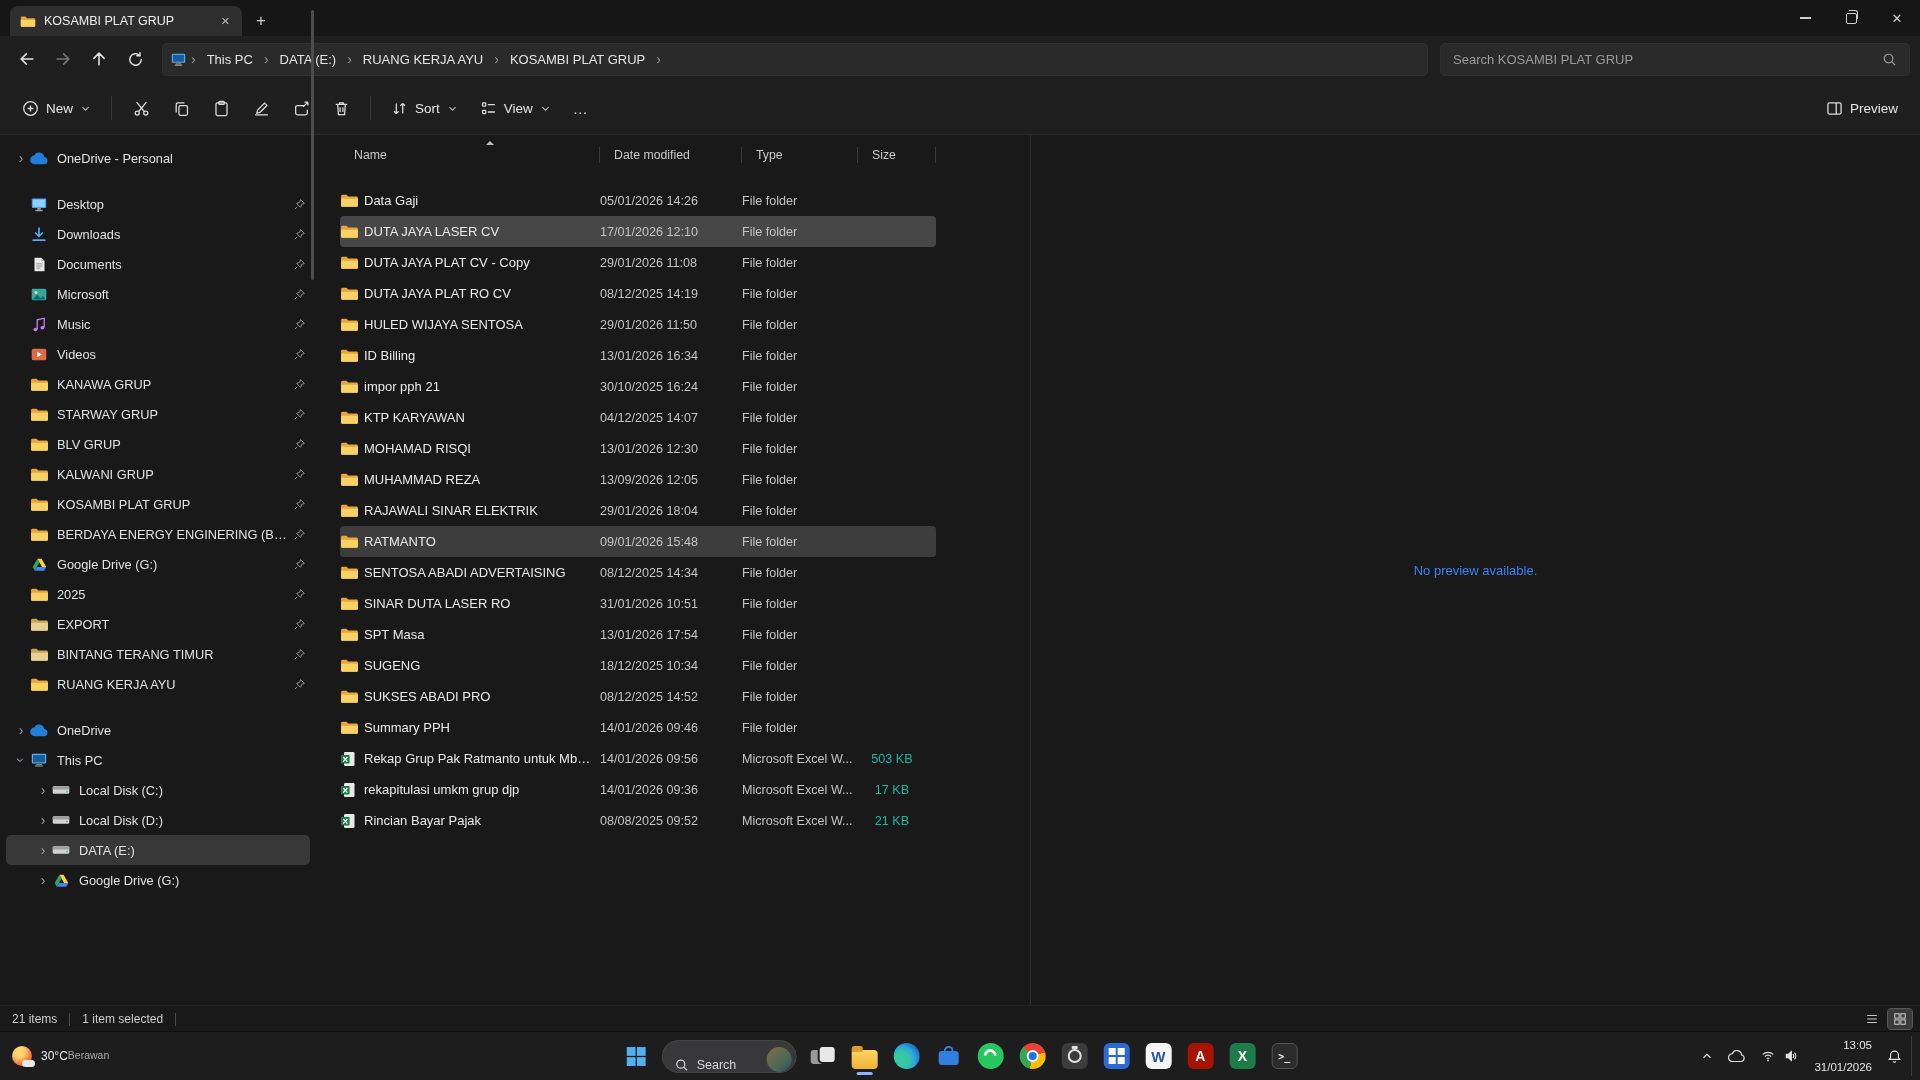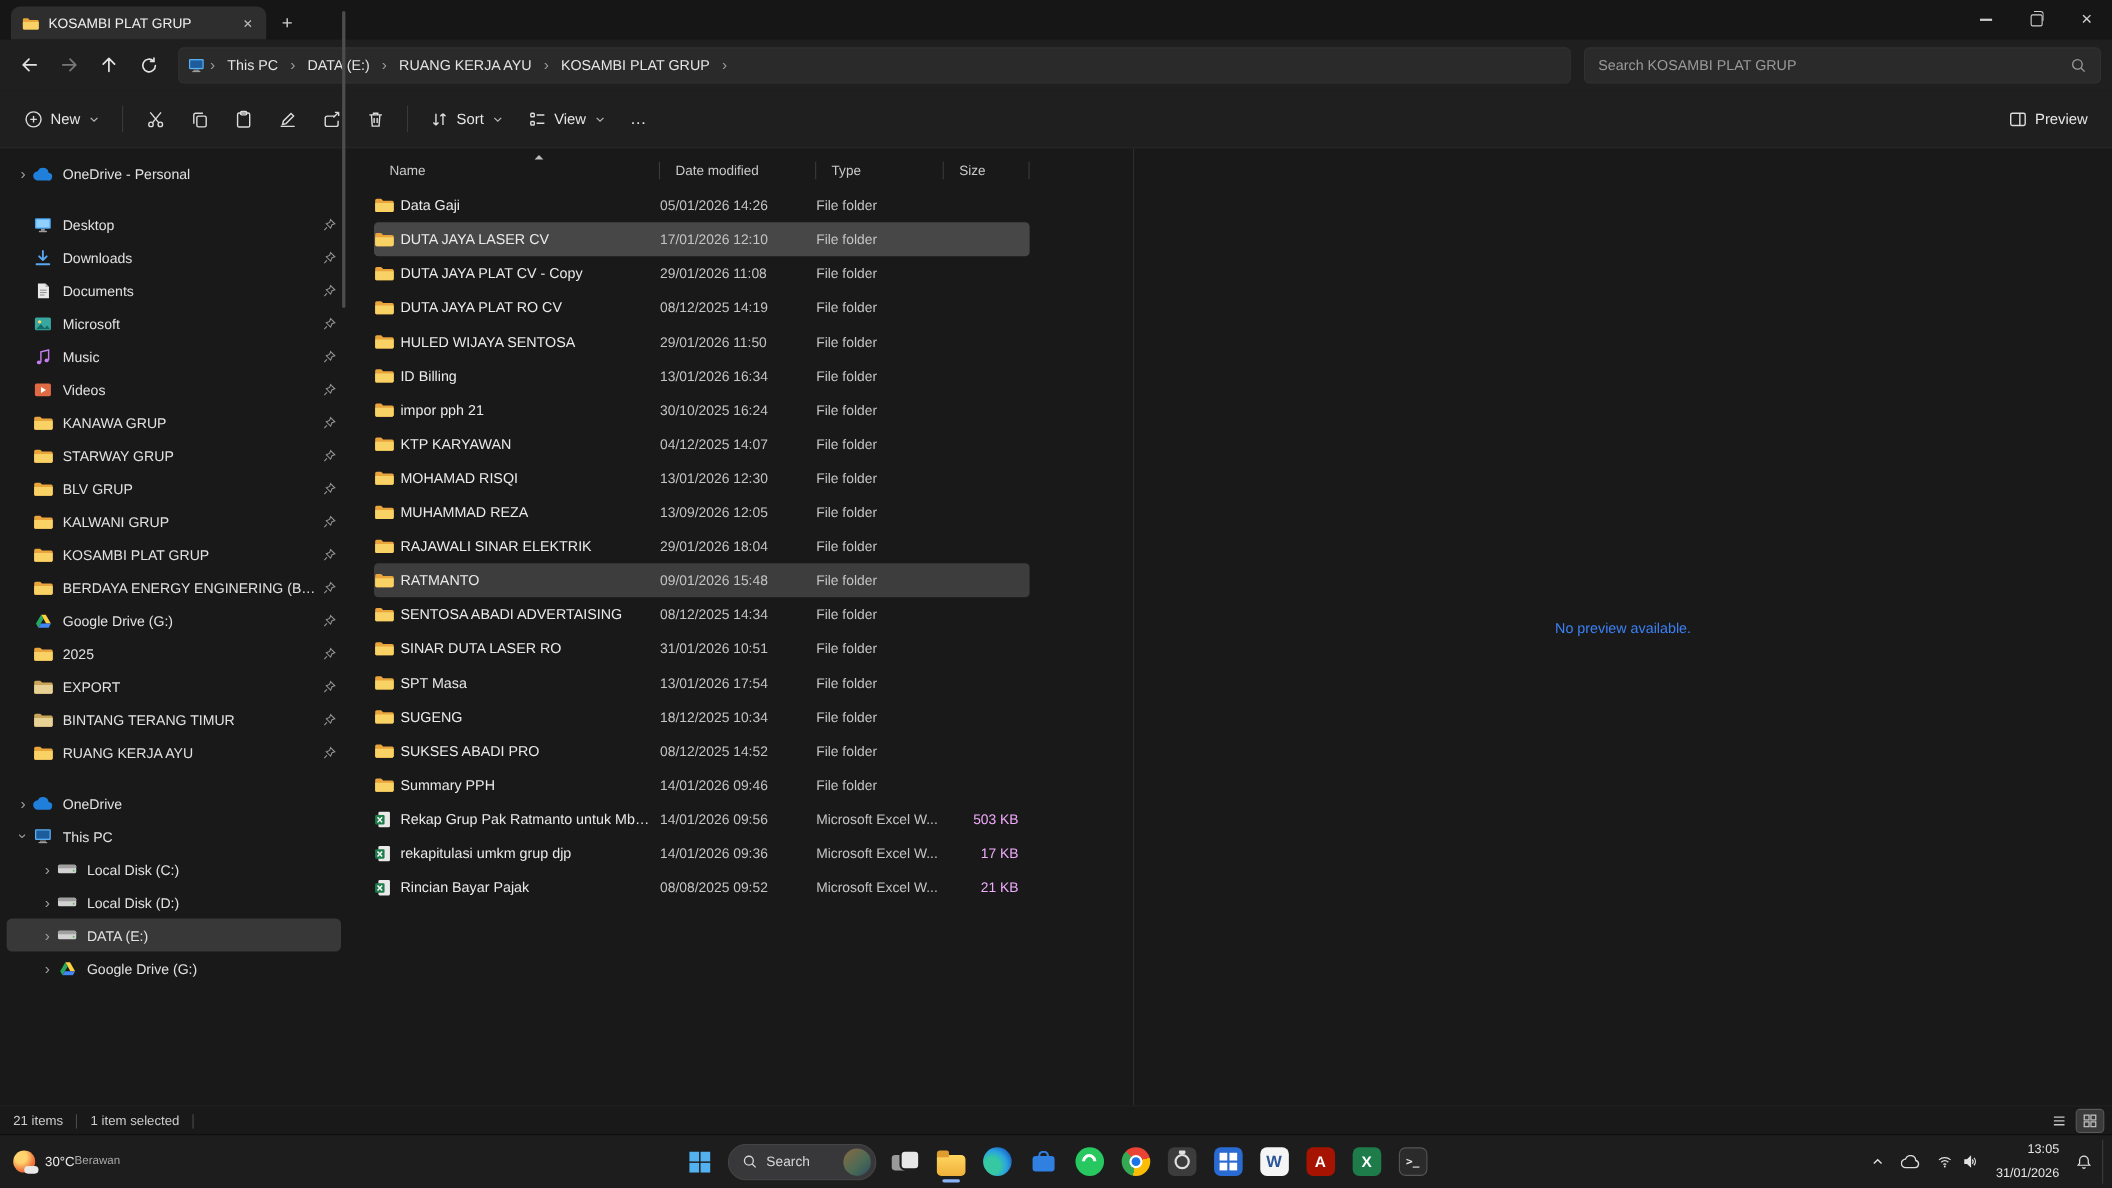--- a/index.html
+++ b/index.html
@@ -63,29 +63,29 @@
   .sb-scroll{position:absolute;right:2px;top:10px;width:3px;height:270px;border-radius:2px;background:#4d4d4d;cursor:pointer}
 
   .main{width:714px;flex:none;position:relative;padding-top:6px;box-sizing:border-box}
   .hdr{display:grid;grid-template-columns:260px 142px 116px 78px;margin-left:24px;width:596px;height:28px;
     align-items:center;position:relative}
   .hc{position:relative;height:100%;display:flex;align-items:center;font-size:12.3px;color:#c9c9c9;
     padding-left:14px;box-sizing:border-box;cursor:pointer}
   .hc::after{content:"";position:absolute;right:0;top:6px;bottom:6px;width:1px;background:#3a3a3a}
   .sort-caret{position:absolute;left:146px;top:0;width:0;height:0;border-left:4px solid transparent;
     border-right:4px solid transparent;border-bottom:4px solid #bdbdbd}
-  .rows{margin-top:2px}
+  .rows{margin-top:16px}
   .frow{display:grid;grid-template-columns:24px 236px 142px 116px 78px;align-items:center;height:31px;
     margin-left:24px;width:596px;border-radius:4px;font-size:13px;cursor:pointer}
   .frow.selected{background:#474747}
   .frow.hover{background:#3d3d3d}
   .frow .ico{display:flex;align-items:center}
   .cname{color:#eaeaea;white-space:nowrap;overflow:hidden;text-overflow:ellipsis;padding-right:8px}
   .cdate,.ctype{color:#c4c4c4;font-size:12.6px}
-  .csize{color:#f0abfc;font-size:12.6px;text-align:right;padding-right:10px}
+  .csize{color:#14b8a6;font-size:12.6px;text-align:center;padding-right:10px}
 
   .splitter{width:1px;background:#2d2d2d;flex:none;cursor:col-resize}
   .preview{flex:1;display:flex;align-items:center;justify-content:center}
   .preview-msg{font-size:13px;color:#3b82f6}
 
   .statusbar{height:26px;flex:none;display:flex;align-items:center;padding:0 12px;gap:12px;font-size:12px;
     color:#cdcdcd;background:#191919;position:relative;border-top:1px solid #222}
   .vs{width:1px;height:13px;background:#4a4a4a}
   .sb-right{position:absolute;right:8px;display:flex;gap:4px}
   .vbtn{width:24px;height:20px;border-radius:3px;display:flex;align-items:center;justify-content:center;cursor:pointer}
@@ -97,21 +97,21 @@
   .weather-ico{width:20px;height:20px;border-radius:50%;flex:none;position:relative;
     background:radial-gradient(circle at 35% 30%,#ffd36e 0 28%,#f0793f 62%,#dd4a2c)}
   .weather-ico::after{content:"";position:absolute;right:-3px;bottom:-1px;width:13px;height:7px;background:#e9e9e9;border-radius:6px}
   .weather-txt{display:flex;line-height:1.25}
   .w-temp{font-size:12px;color:#ececec}
   .w-cond{font-size:10.5px;color:#a8a8a8}
 
   .tb-center{position:absolute;left:50%;transform:translateX(-50%);top:0;bottom:0;display:flex;align-items:center;gap:2px}
   .tapp,.tstart{width:40px;height:40px;border-radius:5px;display:flex;align-items:center;justify-content:center;
     position:relative;cursor:pointer}
-  .tsearch{height:33px;background:#38383a;border:1px solid #454545;border-radius:17px;display:flex;align-items:center;
+  .tsearch{height:33px;background:#38383a;border:1px solid #454545;border-radius:17px;display:flex;align-items:flex-end;
     gap:8px;padding:0 4px 0 12px;margin:4px 4px;cursor:pointer;box-sizing:border-box}
   .tsearch-label{font-size:12.5px;color:#d5d5d5;padding-right:22px}
   .tsearch-thumb{width:25px;height:25px;border-radius:50%;background:linear-gradient(135deg,#8a6a43,#4a6a55 60%,#2e4a62)}
   .tico{width:26px;height:26px;position:relative;border-radius:6px;flex:none}
 
   .tapp[data-icon="task-view"] .tico{background:none}
   .tapp[data-icon="task-view"] .tico::before{content:"";position:absolute;left:1px;top:7px;width:14px;height:14px;border-radius:3px;background:#9a9a9a}
   .tapp[data-icon="task-view"] .tico::after{content:"";position:absolute;right:1px;top:4px;width:15px;height:15px;border-radius:3px;background:#e8e8e8;box-shadow:0 0 0 2px #1d1d1d}
 
   .tapp[data-icon="file-explorer"] .tico{height:19px;margin-top:6px;background:linear-gradient(#ffd65f,#efb03a);border-radius:3px 4px 4px 4px}

